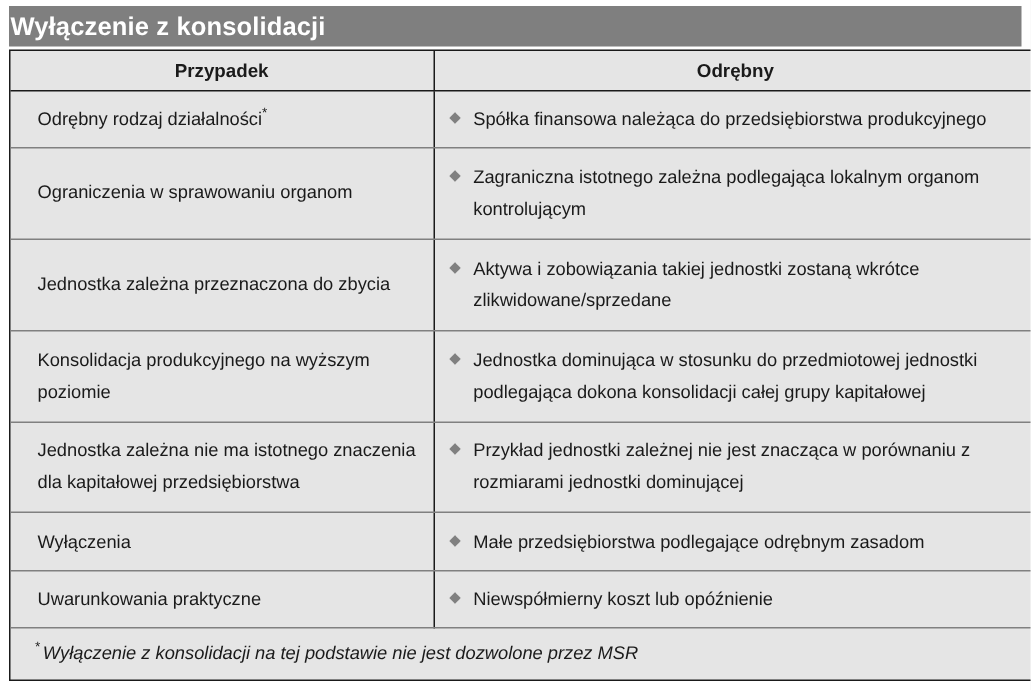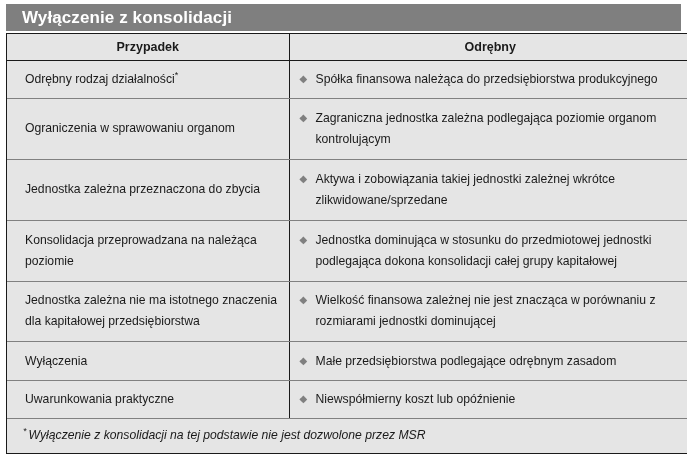--- a/index.html
+++ b/index.html
@@ -28,21 +28,21 @@
   .title-bar {
     position: absolute;
     left: 6px;
     top: 4px;
     width: 675px;
     height: 27px;
     background: #7f7f7f;
     display: flex;
     align-items: center;
     box-sizing: border-box;
-    padding-left: 16px;
+    padding-left: 1px;
   }
   .title-bar .title-text {
     color: #ffffff;
     font-size: 17px;
     font-weight: bold;
     letter-spacing: 0.1px;
     line-height: 1;
     white-space: nowrap;
   }
 
@@ -181,54 +181,54 @@
               </div>
             </td>
           </tr>
           <tr class="body-row">
             <td class="cell-case">
               <div class="case-text"><span>Ograniczenia w sprawowaniu organom</span></div>
             </td>
             <td class="cell-example">
               <div class="bullet-line">
                 <span class="bullet-icon">◆</span>
-                <span class="bullet-text">Zagraniczna jednostka zależna podlegająca poziomie organom kontrolującym</span>
+                <span class="bullet-text">Zagraniczna istotnego zależna podlegająca lokalnym organom kontrolującym</span>
               </div>
             </td>
           </tr>
           <tr class="body-row">
             <td class="cell-case">
               <div class="case-text"><span>Jednostka zależna przeznaczona do zbycia</span></div>
             </td>
             <td class="cell-example">
               <div class="bullet-line">
                 <span class="bullet-icon">◆</span>
-                <span class="bullet-text">Aktywa i zobowiązania takiej jednostki zależnej wkrótce zlikwidowane/sprzedane</span>
-              </div>
-            </td>
-          </tr>
-          <tr class="body-row">
-            <td class="cell-case">
-              <div class="case-text"><span>Konsolidacja przeprowadzana na należąca poziomie</span></div>
+                <span class="bullet-text">Aktywa i zobowiązania takiej jednostki zostaną wkrótce zlikwidowane/sprzedane</span>
+              </div>
+            </td>
+          </tr>
+          <tr class="body-row">
+            <td class="cell-case">
+              <div class="case-text"><span>Konsolidacja produkcyjnego na wyższym poziomie</span></div>
             </td>
             <td class="cell-example">
               <div class="bullet-line">
                 <span class="bullet-icon">◆</span>
                 <span class="bullet-text">Jednostka dominująca w stosunku do przedmiotowej jednostki podlegająca dokona konsolidacji całej grupy kapitałowej</span>
               </div>
             </td>
           </tr>
           <tr class="body-row">
             <td class="cell-case">
               <div class="case-text"><span>Jednostka zależna nie ma istotnego znaczenia dla kapitałowej przedsiębiorstwa</span></div>
             </td>
             <td class="cell-example">
               <div class="bullet-line">
                 <span class="bullet-icon">◆</span>
-                <span class="bullet-text">Wielkość finansowa zależnej nie jest znacząca w porównaniu z rozmiarami jednostki dominującej</span>
+                <span class="bullet-text">Przykład jednostki zależnej nie jest znacząca w porównaniu z rozmiarami jednostki dominującej</span>
               </div>
             </td>
           </tr>
           <tr class="body-row">
             <td class="cell-case">
               <div class="case-text"><span>Wyłączenia</span></div>
             </td>
             <td class="cell-example">
               <div class="bullet-line">
                 <span class="bullet-icon">◆</span>

